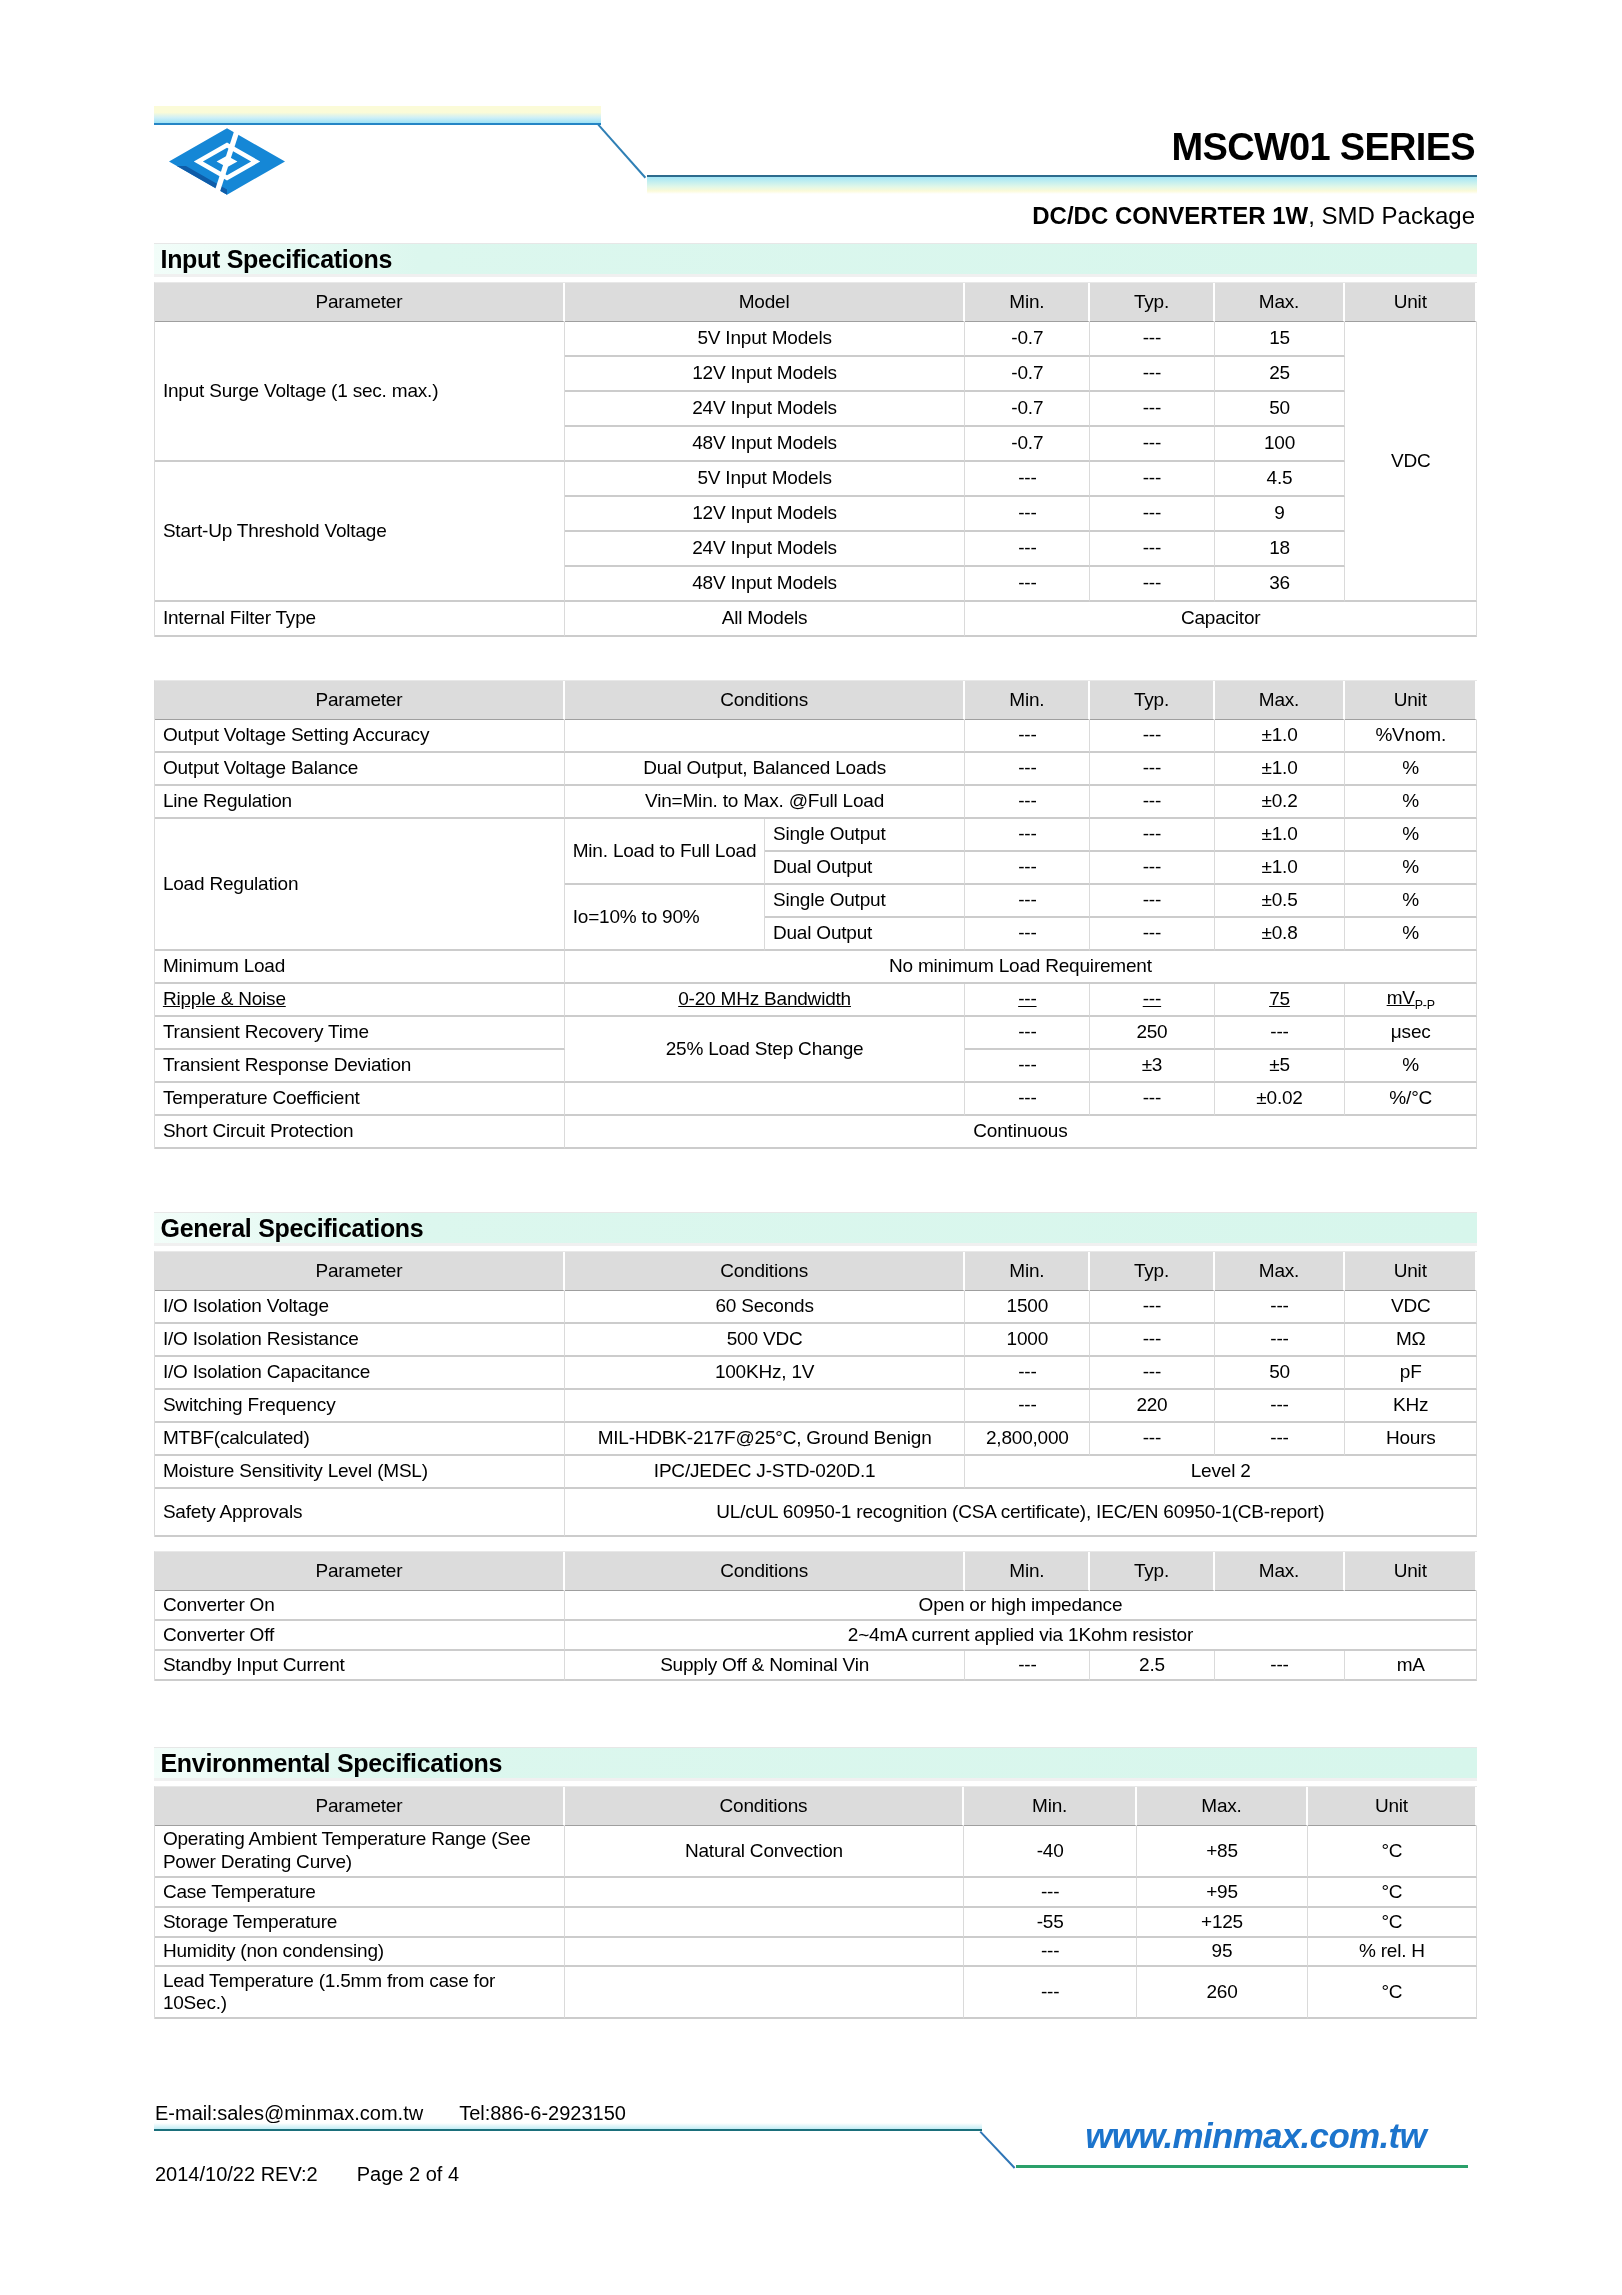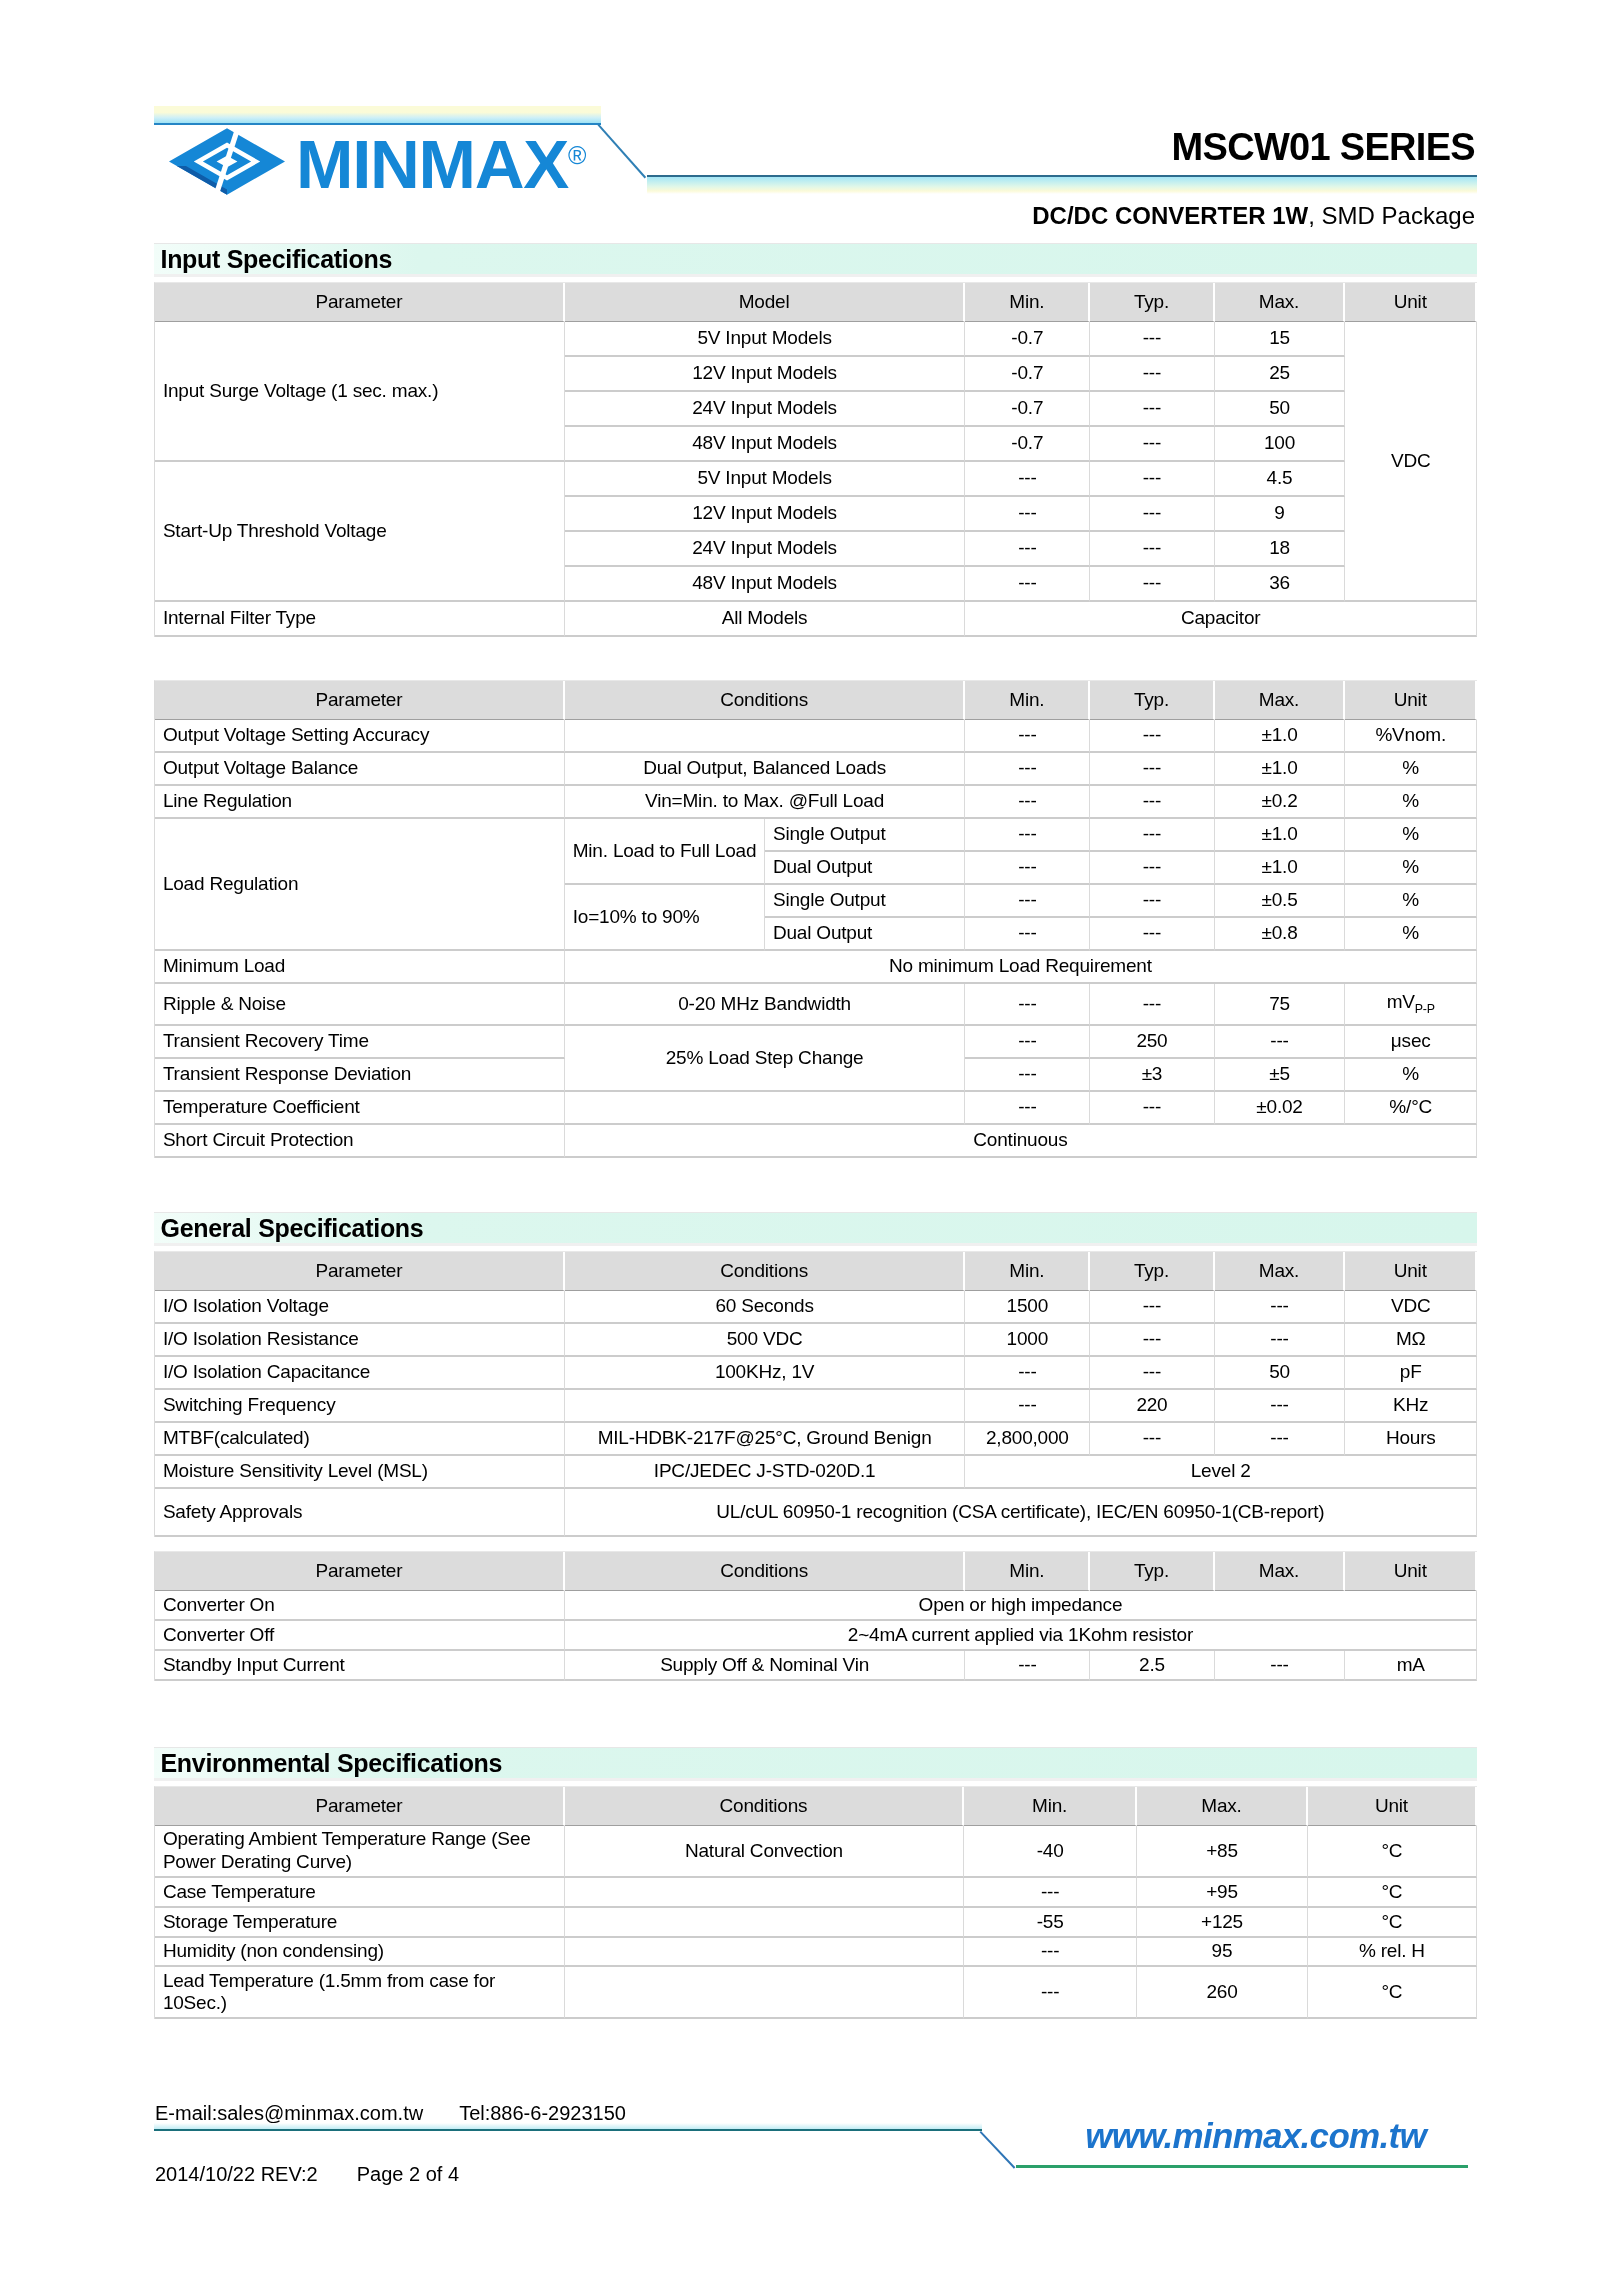--- a/index.html
+++ b/index.html
@@ -62,21 +62,20 @@
   <div class="band-right"></div>
 
   <div class="logo-mark">
     <svg width="116" height="67" viewBox="0 0 178 102">
       <path fill-rule="evenodd" fill="#1587d6" d="M89,0 L178,51 L89,102 L0,51 Z  M89,22 L38,51 L89,80 L140,51 Z"></path>
       <path fill-rule="evenodd" fill="#1587d6" d="M89,30 L126,51 L89,72 L52,51 Z  M89,42 L73,51 L89,60 L105,51 Z"></path>
       <path d="M12,58 L89,102 L89,94 L26,58 Z" fill="#0f5ca8"></path>
       <rect x="85" y="-8" width="8" height="118" fill="#ffffff" transform="rotate(18 89 51)"></rect>
     </svg>
   </div>
-  <div class="logo-text"><span>MINMAX</span><sup>®</sup></div>
 
   <div class="series-title">MSCW01 SERIES</div>
   <div class="subtitle"><span class="b">DC/DC CONVERTER 1W</span><span>, SMD Package</span></div>
 
   <div id="sections">
       <div class="section" style="top: 243px;">
         <div class="sec-bar">Input Specifications</div>
         <div class="sec-gap"></div>
         <table class="spec">
           <colgroup>
@@ -233,21 +232,21 @@
               <td class="l">Dual Output</td>
               <td>---</td>
               <td>---</td>
               <td>±0.8</td>
               <td>%</td>
             </tr>
             <tr style="height: 33px;">
               <td class="l">Minimum Load</td>
               <td colspan="6">No minimum Load Requirement</td>
             </tr>
-            <tr style="height: 42px;">
+            <tr style="height: 33px; text-decoration: underline;">
               <td class="l">Ripple &amp; Noise</td>
               <td colspan="2">0-20 MHz Bandwidth</td>
               <td>---</td>
               <td>---</td>
               <td>75</td>
               <td>mV<sub>P-P</sub></td>
             </tr>
             <tr style="height: 33px;">
               <td class="l">Transient Recovery Time</td>
               <td colspan="2" rowspan="2">25% Load Step Change</td>

